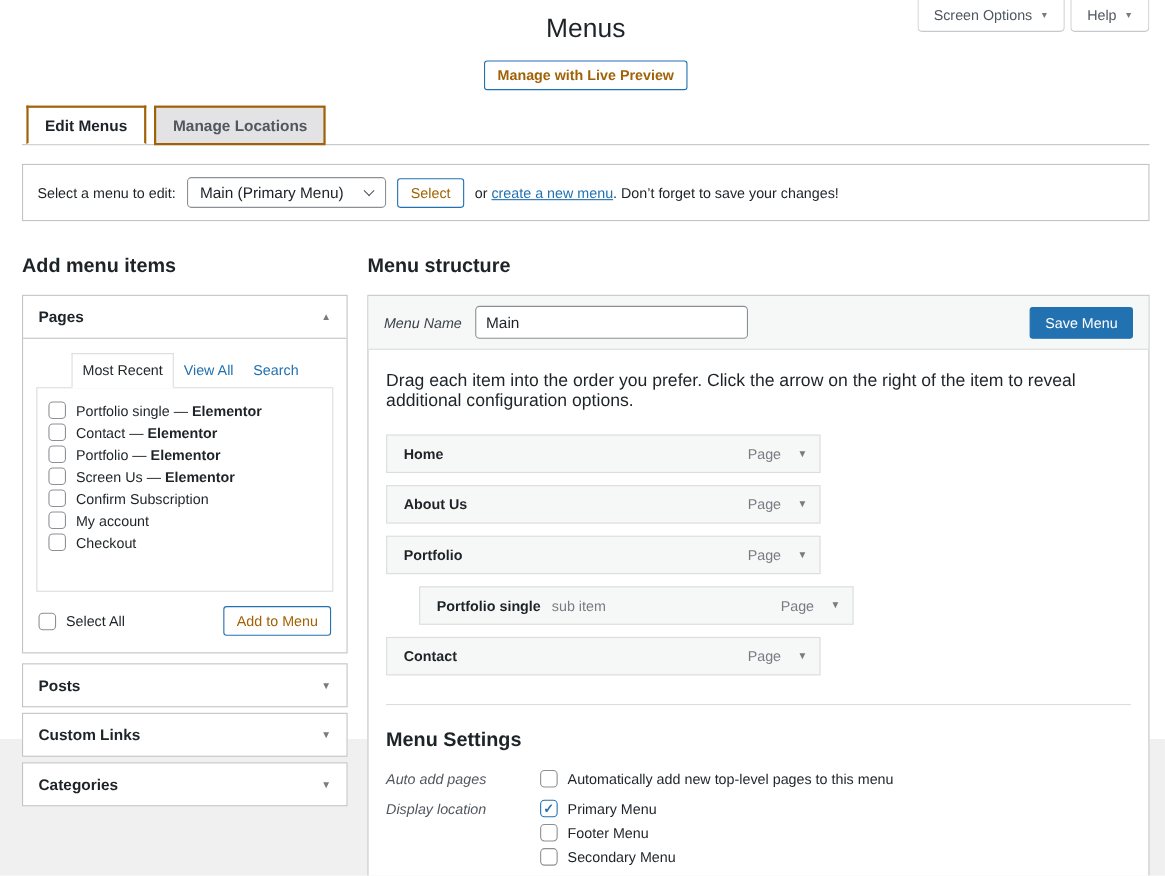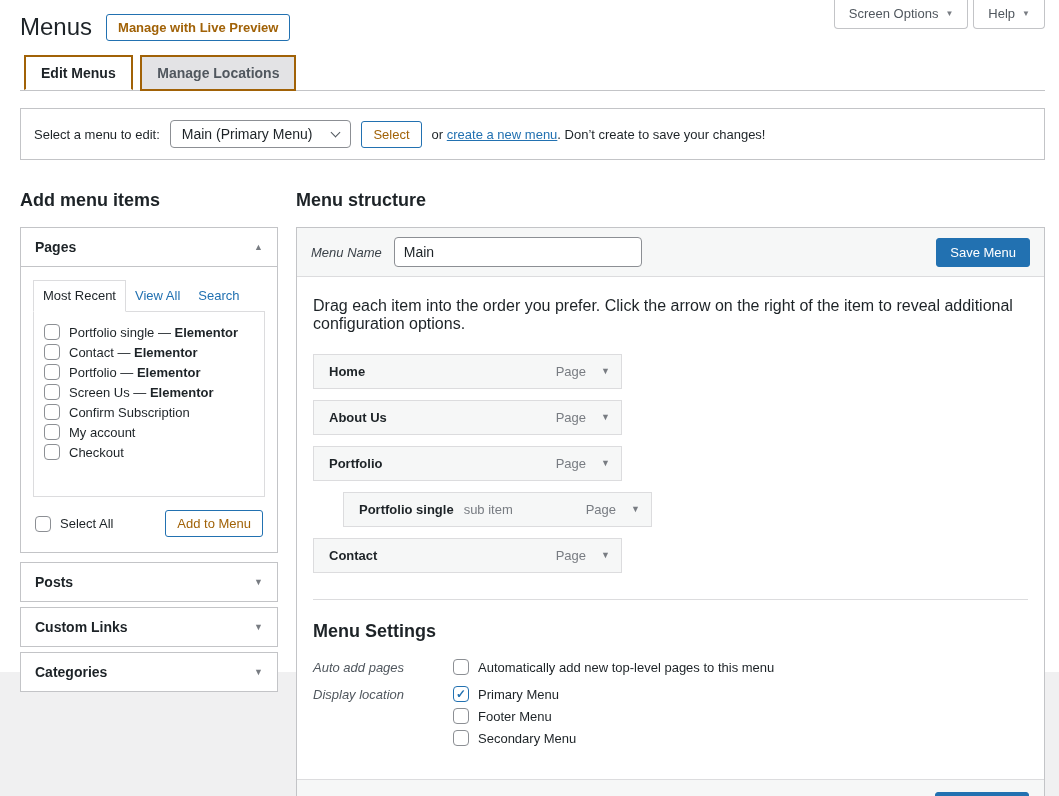--- a/index.html
+++ b/index.html
@@ -17,21 +17,21 @@
   .top-right { position:absolute; top:0; right:14px; display:flex; gap:5px; }
   .corner-btn {
     background:#fff; border:1px solid #c3c4c7; border-top:none;
     border-radius:0 0 4px 4px; padding:6px 14px 7px;
     font:13px "Liberation Sans",sans-serif; color:#50575e;
     display:flex; align-items:center; gap:7px; cursor:pointer;
   }
   .tri { font-size:8px; color:#787c82; line-height:1; }
 
   
-  .title-row { display:flex; align-items:center; gap:14px; padding-top:13px; }
+  .title-row { display:flex; align-items:center; gap:14px; padding-top:13px;flex-direction:column; }
   h1 { font-size:24px; font-weight:400; margin:0; color:#1d2327; }
   .btn-secondary {
     background:#fff; border:1px solid #2271b1; color:#a16207;
     border-radius:3px; padding:5px 11px; font:13px "Liberation Sans",sans-serif;
     cursor:pointer; white-space:nowrap;
   }
   .btn-secondary.bold { font-weight:600; }
 
   
   .nav-tabs { margin-top:14px; border-bottom:1px solid #c3c4c7; padding-left:4px; }
@@ -50,34 +50,34 @@
   .select-box {
     border:1px solid #8c8f94; border-radius:4px; background:#fff;
     padding:5px 11px; display:flex; gap:20px; align-items:center;
     font-size:14px; cursor:pointer;
   }
   .chev { width:7px; height:7px; border-right:1.6px solid #50575e; border-bottom:1.6px solid #50575e; transform:rotate(45deg); margin-top:-4px; }
   .link { color:#2271b1; text-decoration:underline; cursor:pointer; }
 
   
   .columns { display:flex; gap:18px; margin-top:20px; align-items:flex-start; }
-  .col-left { width:258px; flex:none; }
+  .col-left { width:296px; flex:none; }
   .col-right { flex:1; min-width:0; }
   h2 { font-size:18px; font-weight:600; margin:10px 0 16px; color:#1d2327; }
 
   
   .postbox { background:#fff; border:1px solid #c3c4c7; }
   .postbox-header { display:flex; justify-content:space-between; align-items:center; padding:11px 14px; cursor:pointer; }
   .postbox-title { font-size:14px; font-weight:600; }
   .acc-arrow { color:#787c82; font-size:9px; line-height:1; }
   .postbox-body { border-top:1px solid #c3c4c7; padding:13px 12px 12px; }
 
   .inner-tabs { display:flex; align-items:flex-end; position:relative; z-index:2; }
   .inner-tab { font-size:13px; padding:7px 9px 8px; cursor:pointer; text-decoration:none; }
-  .inner-tab.active { background:#fff; border:1px solid #dcdcde; border-bottom:1px solid #fff; margin-bottom:-1px; color:#1d2327; }
+  .inner-tab.active { background:#fff; border:1px solid #dcdcde; border-bottom:1px solid #fff; margin-bottom:-1px; color:#1d2327;margin-left:32px; }
   .inner-tab.link-tab { color:#2271b1; }
 
   .check-list { border:1px solid #dcdcde; padding:10px 8px; height:186px; overflow:hidden; }
   .check-item { display:flex; gap:9px; align-items:center; padding:2px 2px; font-size:13px; cursor:pointer; }
   .ci-suffix { font-weight:700; }
 
   .cb {
     width:16px; height:16px; border:1px solid #8c8f94; border-radius:4px;
     background:#fff; flex:none; display:inline-flex; align-items:center; justify-content:center;
     color:#2271b1; font-size:12px; font-weight:700; line-height:1;
@@ -96,21 +96,21 @@
   .mn-label { font-style:italic; font-size:13px; color:#3c434a; }
   .mn-input { width:248px; padding:6px 9px; font:14px "Liberation Sans",sans-serif; border:1px solid #8c8f94; border-radius:4px; color:#1d2327; }
   .btn-primary {
     margin-left:auto; background:#2271b1; border:1px solid #2271b1; color:#fff;
     border-radius:3px; padding:6px 13px; font:13px "Liberation Sans",sans-serif; cursor:pointer;
   }
   .panel-body { padding:17px 16px 22px; }
   .instruction { margin:3px 0 21px; font-size:16px; }
 
   .menu-item-bar {
-    width:309px; height:35px; background:#f6f7f7; border:1px solid #dcdcde;
+    width:395px; height:35px; background:#f6f7f7; border:1px solid #dcdcde;
     display:flex; align-items:center; padding:0 11px 0 15px; margin-bottom:11px; cursor:move;
   }
   .menu-item-bar.sub { margin-left:30px; }
   .mi-title { font-weight:600; font-size:13px; }
   .mi-sub { color:#787c82; margin-left:10px; font-size:13px; }
   .mi-right { margin-left:auto; display:flex; align-items:center; gap:15px; }
   .mi-type { color:#787c82; font-size:13px; }
   .mi-arrow { color:#787c82; font-size:9px; line-height:1; cursor:pointer; }
 
   .sep { border:none; border-top:1px solid #dcdcde; margin:26px 0 0; }
@@ -150,21 +150,21 @@
 
   <div class="manage-bar">
     <span>Select a menu to edit:</span>
     <span class="select-box">
       <span>Main (Primary Menu)</span>
       <span class="chev"></span>
     </span>
     <button class="btn-secondary">Select</button>
     <span>
       <span>or</span>
-      <a class="link">create a new menu</a><span>. Don’t create to save your changes!</span>
+      <a class="link">create a new menu</a><span>. Don’t forget to save your changes!</span>
     </span>
   </div>
 
   <div class="columns">
 
     <div class="col-left">
       <h2>Add menu items</h2>
 
       <div class="postbox">
         <div class="postbox-header">

